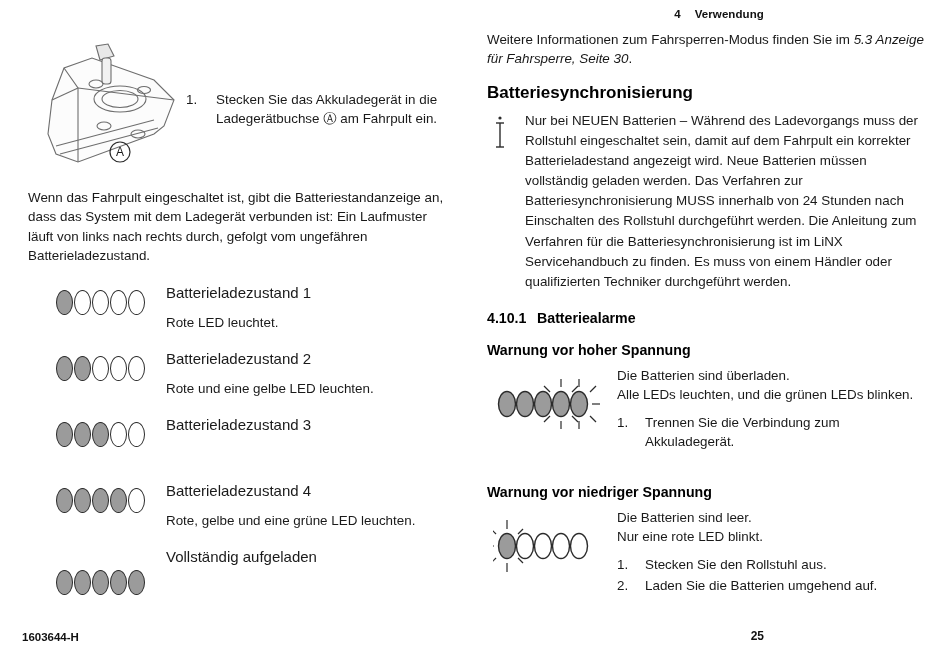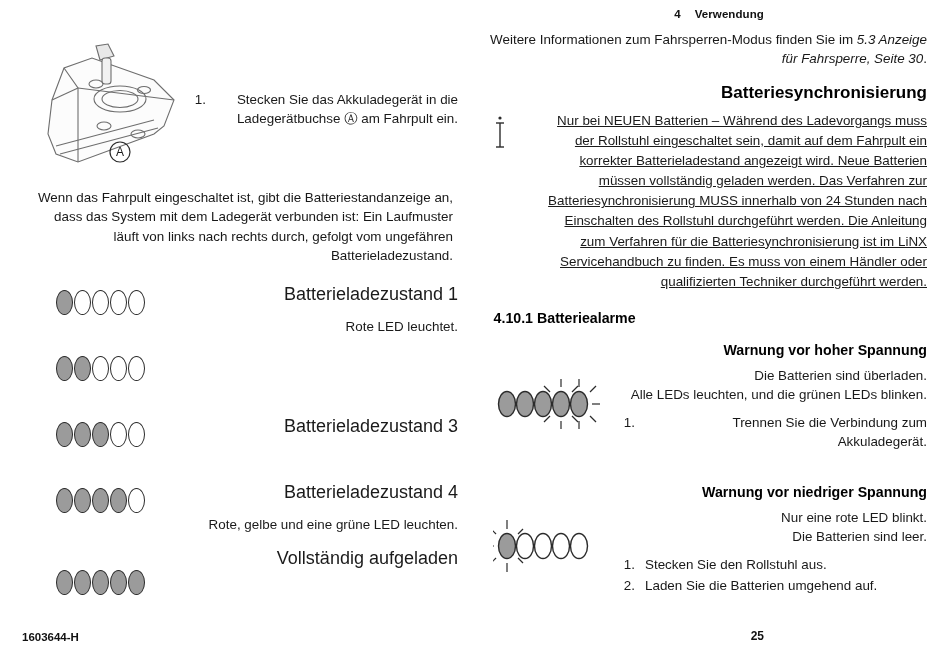--- a/index.html
+++ b/index.html
@@ -13,21 +13,20 @@
     font-family: "Liberation Sans", sans-serif;
     color: #1a1a1a;
     position: relative;
     overflow: hidden;
   }
   .page {
     position: relative;
     width: 786px;
     height: 657px;
     box-sizing: border-box;
-    text-align: right;
   }
   
   .header {
     position: absolute;
     top: 8px;
     right: 22px;
     font-size: 11.5px;
     font-weight: bold;
     color: #111;
     letter-spacing: 0.1px;
@@ -133,21 +132,21 @@
   .led-graphic {
     position: absolute;
     left: 28px;
     top: 6px;
   }
   .led-text {
     margin-left: 138px;
     padding-top: 0px;
   }
   .led-text .title {
-    font-size: 18px;
+    font-size: 15px;
     margin-bottom: 13px;
   }
   .led-text .desc {
     font-size: 13.4px;
     line-height: 1.4;
   }
 
   
   .leds { display: flex; align-items: center; gap: 1px; }
   .led {
@@ -156,23 +155,22 @@
     border: 1.4px solid #2b2b2b;
     border-radius: 50% / 50%;
     background: #ffffff;
     box-sizing: border-box;
   }
   .led.on { background: #9b9b9b; }
 
   
   .note {
     display: flex;
-    gap: 28px;
+    gap: 12px;
     margin-top: 6px;
-    text-decoration: underline;
   }
   .note .info-icon {
     flex: none;
     width: 26px;
     padding-top: 2px;
     display: flex;
     justify-content: center;
   }
   .note .note-body {
     font-size: 13.4px;
@@ -272,20 +270,24 @@
 
       <div class="led-row">
         <div class="led-graphic">
           <div class="leds">
             <span class="led on"></span>
             <span class="led on"></span>
             <span class="led"></span>
             <span class="led"></span>
             <span class="led"></span>
           </div>
+        </div>
+        <div class="led-text">
+          <div class="title">Batterieladezustand 2</div>
+          <div class="desc">Rote und eine gelbe LED leuchten.</div>
         </div>
       </div>
 
       <div class="led-row">
         <div class="led-graphic">
           <div class="leds">
             <span class="led on"></span>
             <span class="led on"></span>
             <span class="led on"></span>
             <span class="led"></span>
@@ -412,22 +414,22 @@
             <line x1="3" y1="18" x2="-2" y2="13"></line>
             <line x1="25" y1="18" x2="30" y2="13"></line>
             <line x1="14" y1="47" x2="14" y2="56"></line>
             <line x1="3" y1="42" x2="-2" y2="47"></line>
             <line x1="25" y1="42" x2="30" y2="47"></line>
             <line x1="1" y1="30" x2="-7" y2="30"></line>
           </g>
         </svg>
       </div>
       <div class="warn-text">
+        <div>Die Batterien sind leer.</div>
         <div>Nur eine rote LED blinkt.</div>
-        <div>Die Batterien sind leer.</div>
         <ol>
           <li>
             <span class="idx">1.</span>
             <span>Stecken Sie den Rollstuhl aus.</span>
           </li>
           <li>
             <span class="idx">2.</span>
             <span>Laden Sie die Batterien umgehend auf.</span>
           </li>
         </ol>

